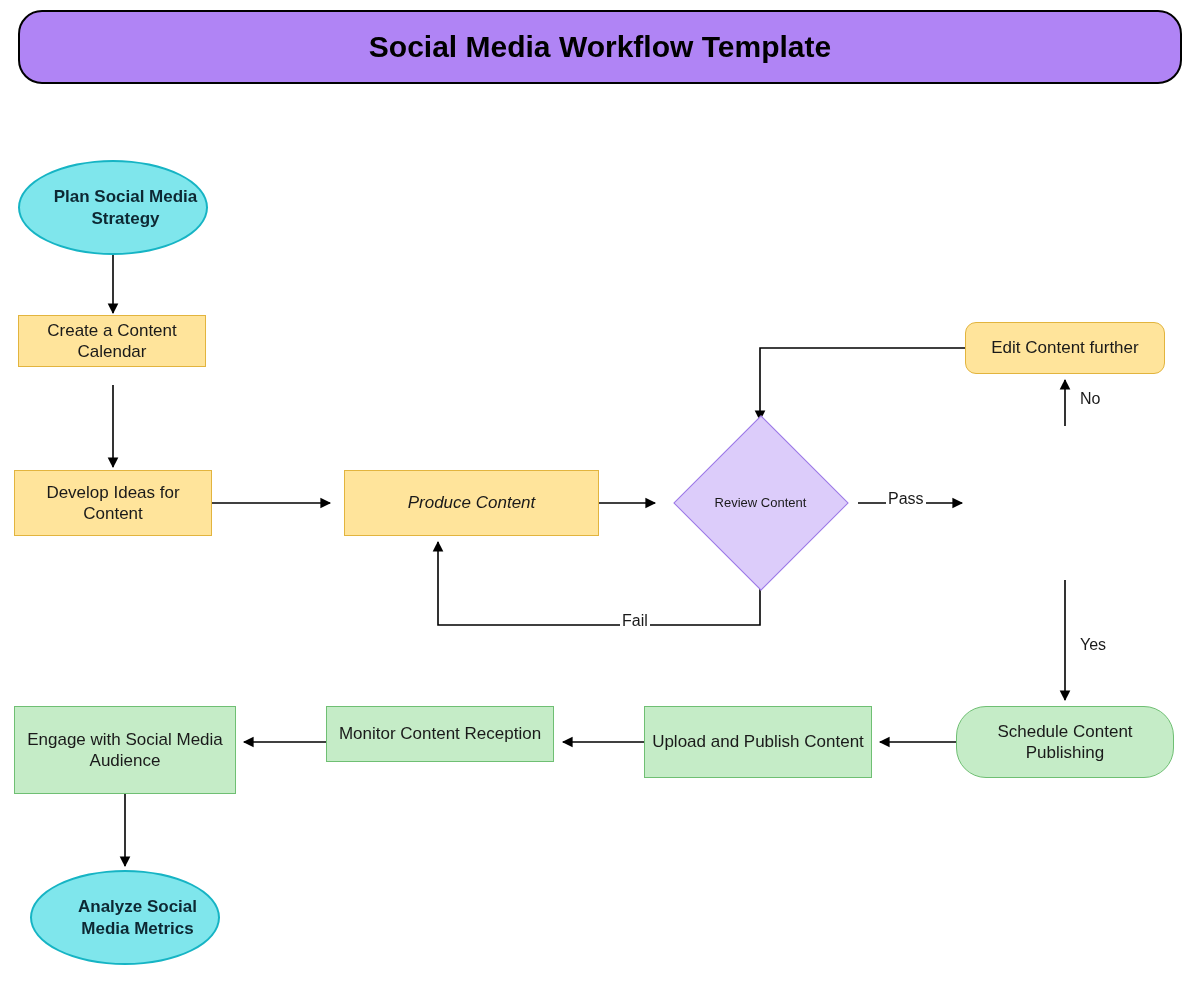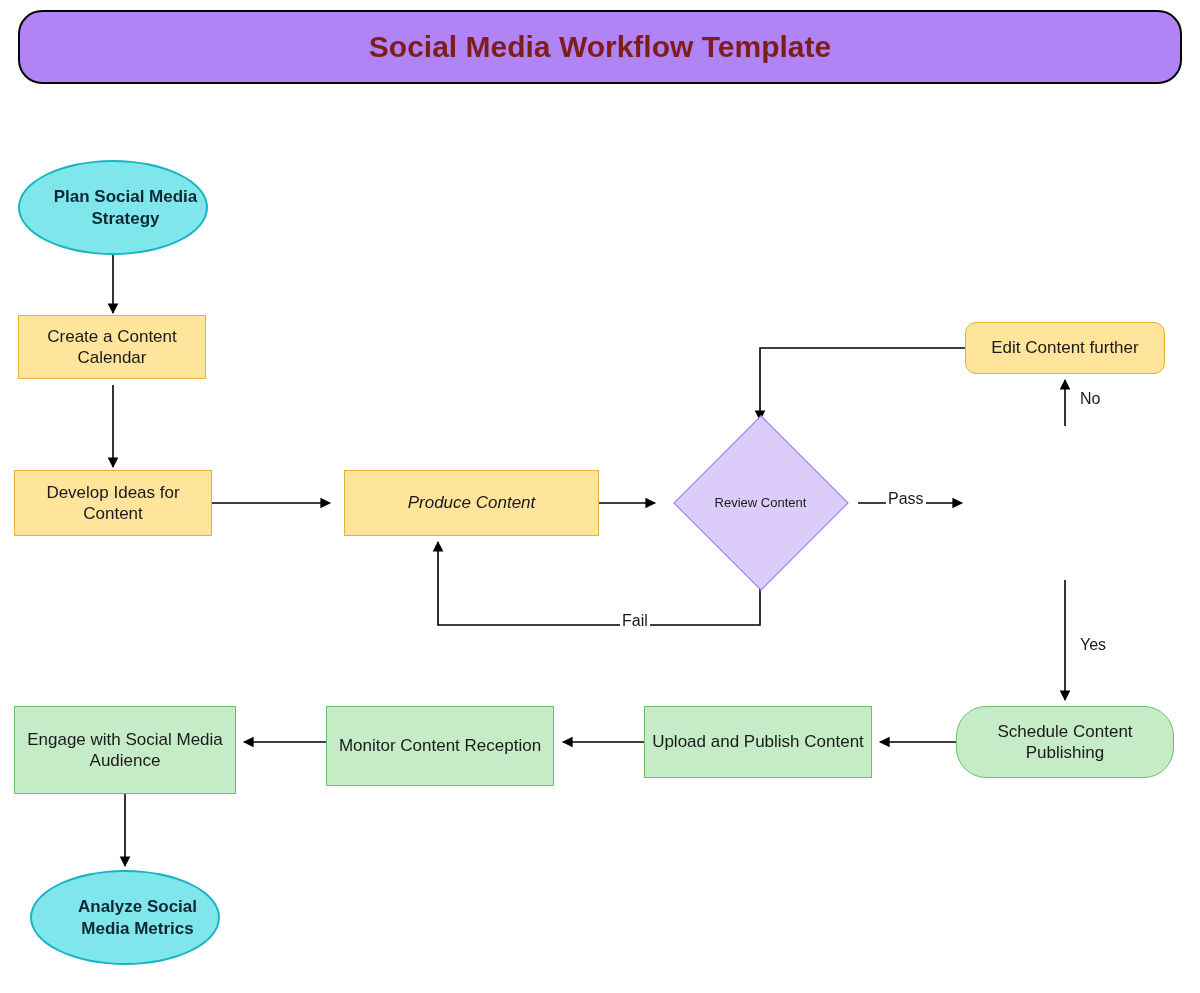--- a/index.html
+++ b/index.html
@@ -24,21 +24,21 @@
     border: 2.5px solid #000000;
     border-radius: 24px;
     display: flex;
     align-items: center;
     justify-content: center;
     box-sizing: border-box;
   }
   .title-text {
     font-size: 30px;
     font-weight: 700;
-    color: #7f1d1d;
+    color: #000000;
   }
   .node {
     position: absolute;
     display: flex;
     align-items: center;
     justify-content: center;
     text-align: center;
     box-sizing: border-box;
   }
   .node-label {
@@ -143,21 +143,21 @@
       <line x1="326" y1="742" x2="244" y2="742" marker-end="url(#arrow)"></line>
 
       <line x1="125" y1="779" x2="125" y2="866" marker-end="url(#arrow)"></line>
     </g>
   </svg>
 
   <div class="node ellipse" style="left:18px; top:160px; width:190px; height:95px;">
     <div class="node-label">Plan Social Media Strategy</div>
   </div>
 
-  <div class="node rect-yellow" style="left:18px; top:315px; width:188px; height:64px;">
+  <div class="node rect-yellow" style="left:18px; top:315px; width:188px; height:52px;">
     <div class="node-label">Create a Content Calendar</div>
   </div>
 
   <div class="node rect-yellow" style="left:14px; top:470px; width:198px; height:66px;">
     <div class="node-label">Develop Ideas for Content</div>
   </div>
 
   <div class="node rect-yellow" style="left:344px; top:470px; width:255px; height:66px;font-style:italic;">
     <div class="node-label">Produce Content</div>
   </div>
@@ -173,21 +173,21 @@
   </div>
 
   <div class="node rect-green" style="left:956px; top:706px; width:218px; height:72px;border-radius:30px;">
     <div class="node-label">Schedule Content Publishing</div>
   </div>
 
   <div class="node rect-green" style="left:644px; top:706px; width:228px; height:72px;">
     <div class="node-label">Upload and Publish Content</div>
   </div>
 
-  <div class="node rect-green" style="left:326px; top:706px; width:228px; height:80px;">
+  <div class="node rect-green" style="left:326px; top:706px; width:228px; height:56px;">
     <div class="node-label">Monitor Content Reception</div>
   </div>
 
   <div class="node rect-green" style="left:14px; top:706px; width:222px; height:88px;">
     <div class="node-label">Engage with Social Media Audience</div>
   </div>
 
   <div class="node ellipse" style="left:30px; top:870px; width:190px; height:95px;">
     <div class="node-label">Analyze Social Media Metrics</div>
   </div>

